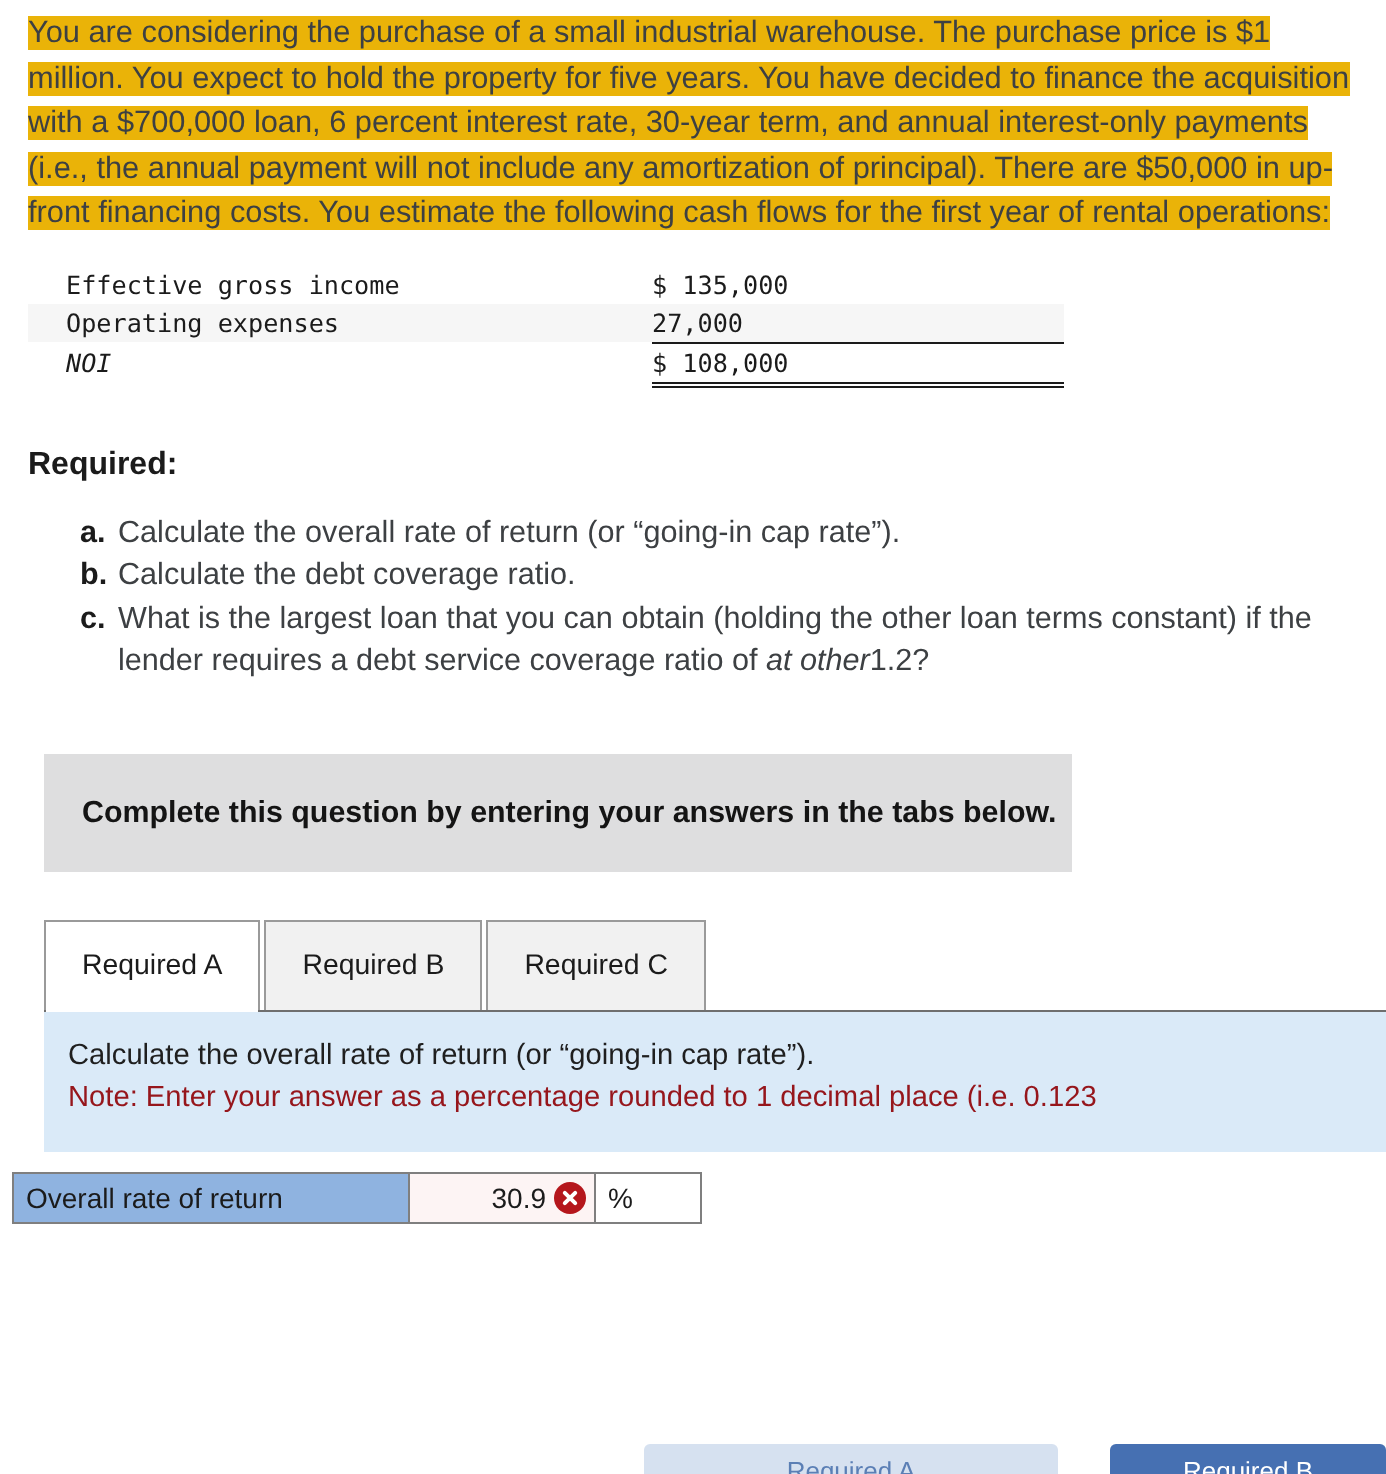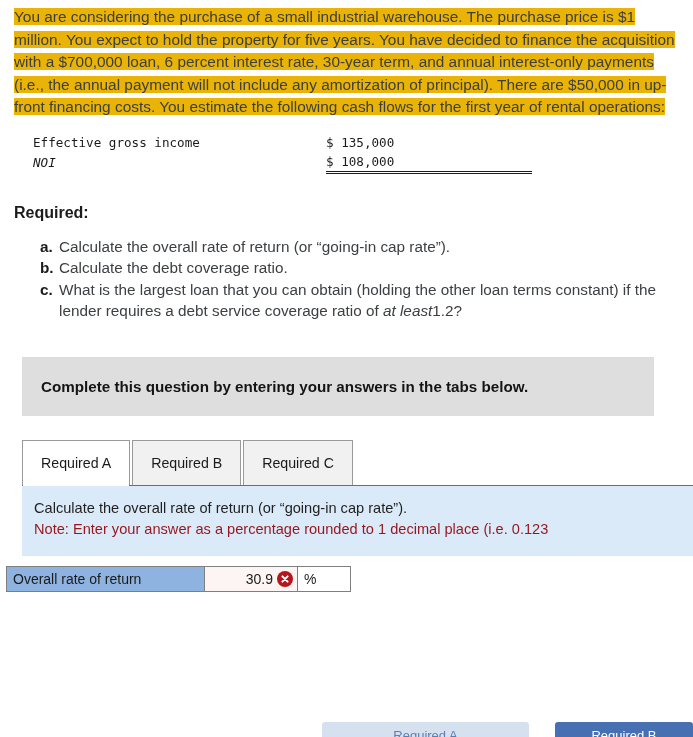--- a/index.html
+++ b/index.html
@@ -90,21 +90,21 @@
     font-weight: bold;
     color: #1b1b1b;
   }
   .qlist li .ital {
     font-style: italic;
   }
 
   
   .banner {
     margin: 35px 0 0 22px;
-    width: 632px;
+    width: 514px;
     height: 59px;
     background: #dededf;
     display: flex;
     align-items: center;
     box-sizing: border-box;
     padding-left: 19px;
   }
   .banner-text {
     font-size: 15.2px;
     font-weight: bold;
@@ -267,20 +267,24 @@
 
 <div class="problem">
   <span class="hl">You are considering the purchase of a small industrial warehouse. The purchase price is $1 million. You expect to hold the property for five years. You have decided to finance the acquisition with a $700,000 loan, 6 percent interest rate, 30-year term, and annual interest-only payments (i.e., the annual payment will not include any amortization of principal). There are $50,000 in up-front financing costs. You estimate the following cash flows for the first year of rental operations:</span>
 </div>
 
 <table class="fin-table">
   <tbody>
     <tr>
       <td class="lbl">Effective gross income</td>
       <td class="amt">$ 135,000</td>
+    </tr>
+    <tr class="striped">
+      <td class="lbl">Operating expenses</td>
+      <td class="amt">27,000</td>
     </tr>
     <tr class="total">
       <td class="lbl ital">NOI</td>
       <td class="amt">$ 108,000</td>
     </tr>
   </tbody>
 </table>
 
 <div class="required-head">Required:</div>
 
@@ -288,21 +292,21 @@
   <li>
     <span class="marker">a.</span>
     <span>Calculate the overall rate of return (or “going-in cap rate”).</span>
   </li>
   <li>
     <span class="marker">b.</span>
     <span>Calculate the debt coverage ratio.</span>
   </li>
   <li>
     <span class="marker">c.</span>
-    <span>What is the largest loan that you can obtain (holding the other loan terms constant) if the lender requires a debt service coverage ratio of </span><span class="ital">at least</span><span>1.2?</span>
+    <span>What is the largest loan that you can obtain (holding the other loan terms constant) if the lender requires a debt service coverage ratio of </span><span class="ital">at other</span><span>1.2?</span>
   </li>
 </ul>
 
 <div class="banner">
   <span class="banner-text">Complete this question by entering your answers in the tabs below.</span>
 </div>
 
 <div class="tabbar">
   <div class="tab active">
     <span>Required A</span>

